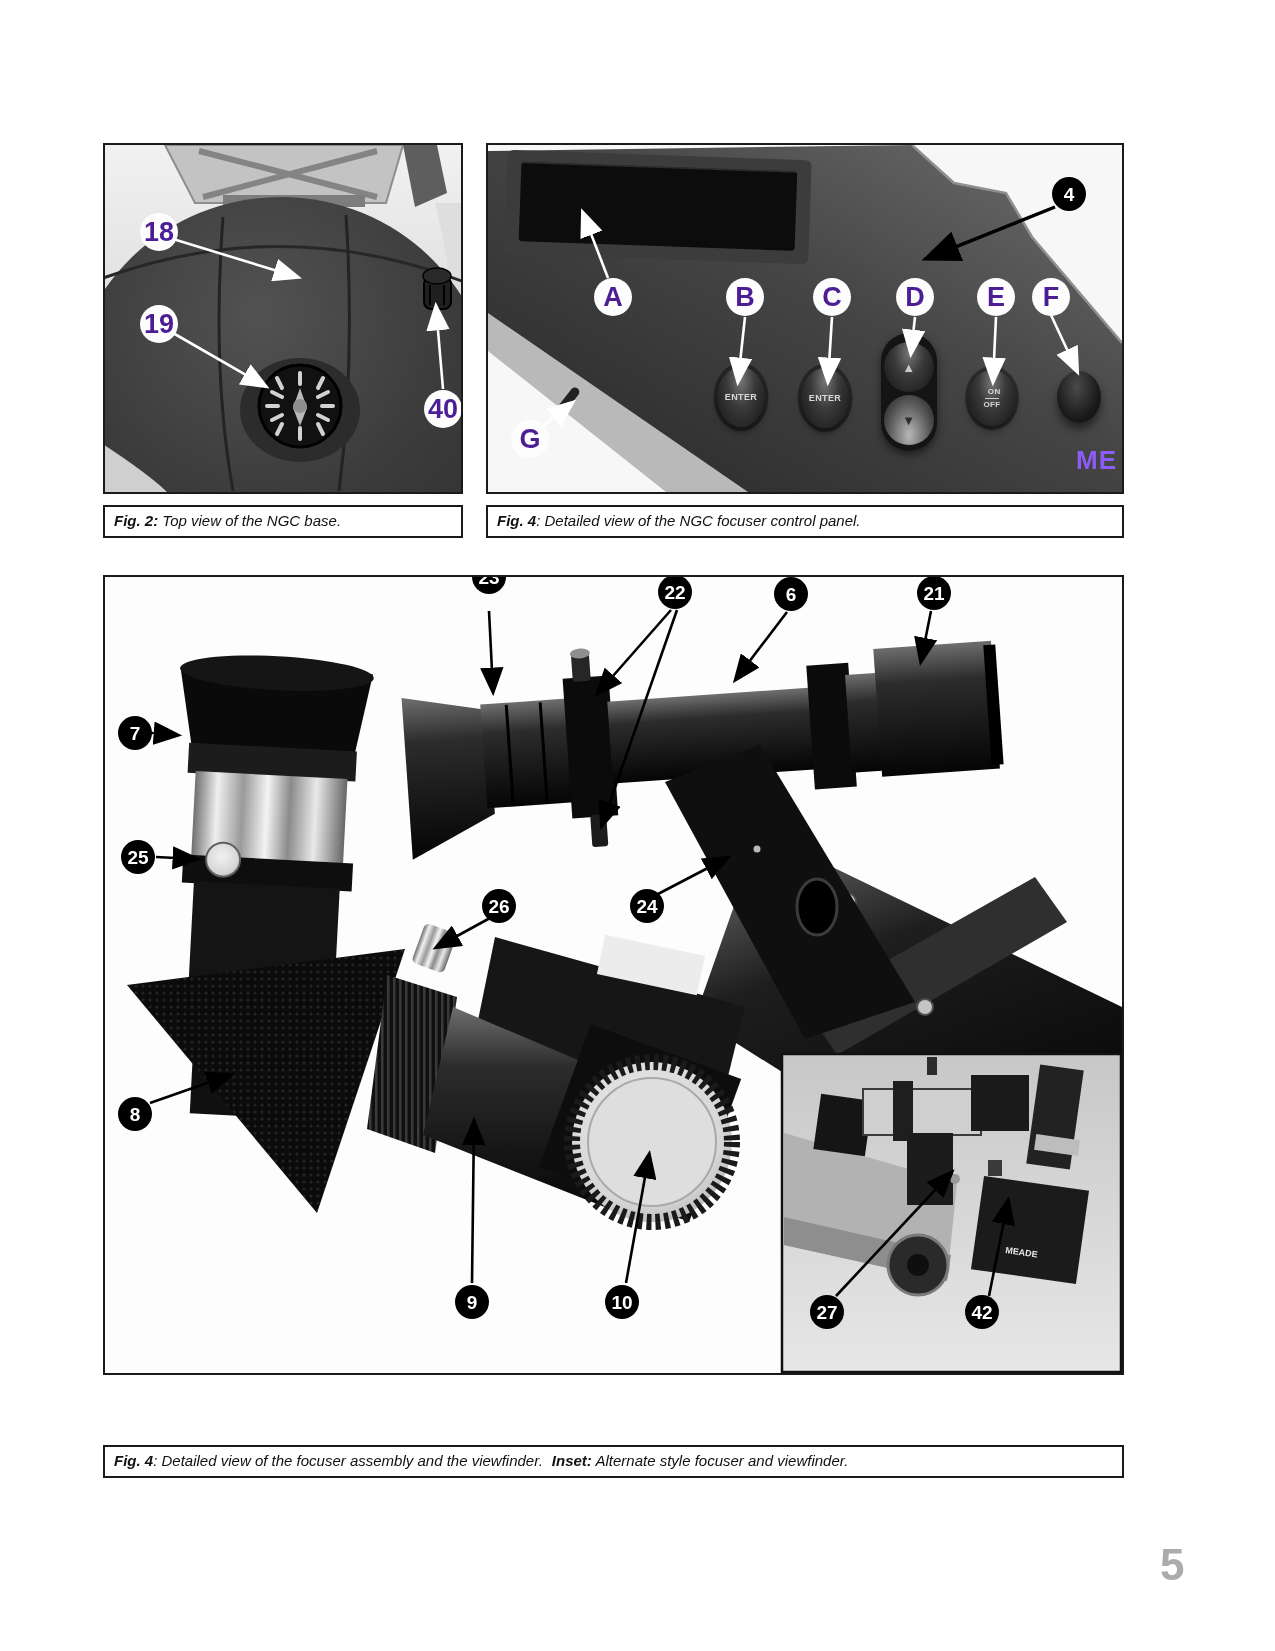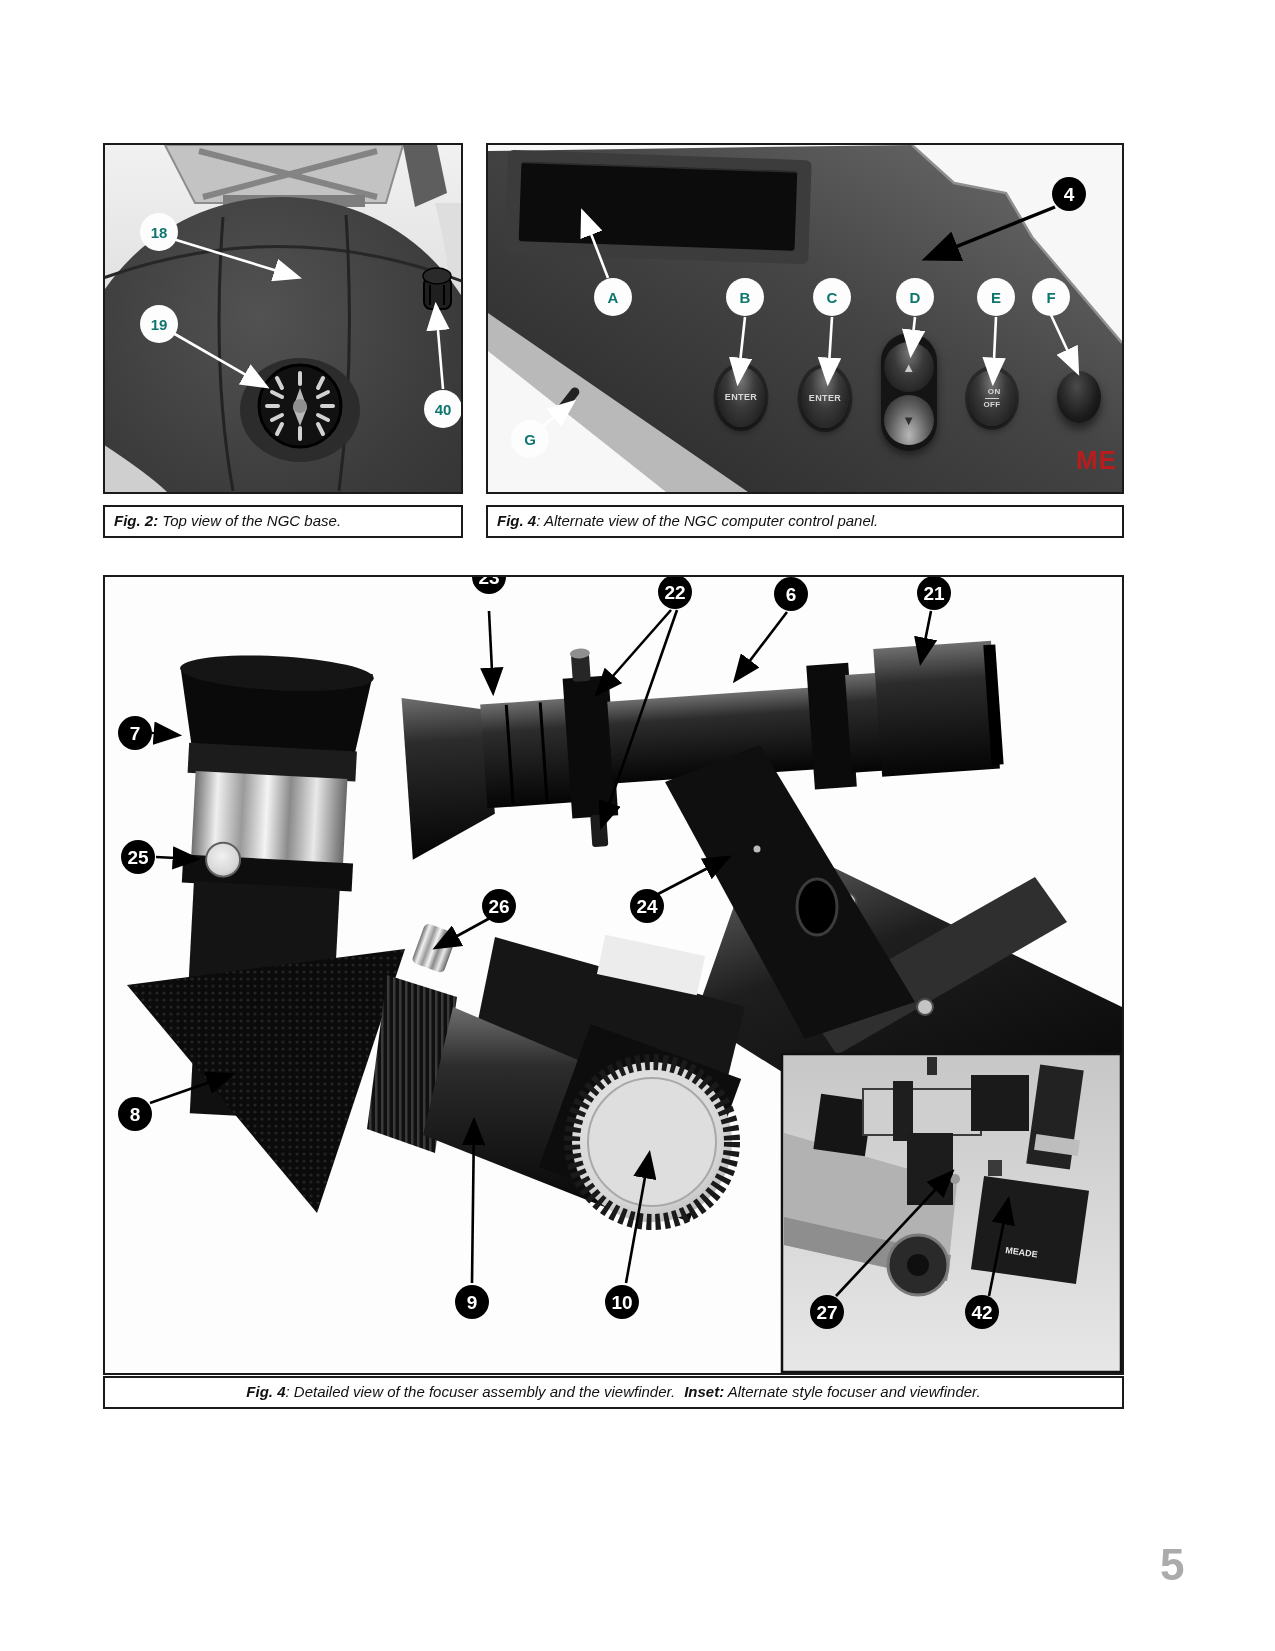--- a/index.html
+++ b/index.html
@@ -5,36 +5,36 @@
   html,body{margin:0;padding:0;background:#888;}
   #page{position:relative;width:1275px;height:1651px;background:#ffffff;margin:0 auto;
         font-family:"Liberation Sans",sans-serif;overflow:hidden;}
   .photo{position:absolute;background:#fff;border:2px solid #1a1a1a;overflow:hidden;box-sizing:border-box;}
   .cap{position:absolute;border:2px solid #1a1a1a;background:#fff;box-sizing:border-box;
        font-style:italic;font-size:15px;color:#111;padding:5px 9px;white-space:nowrap;}
   .cap b{font-weight:bold;font-style:italic;}
   .layer{position:absolute;left:0;top:0;}
   .co{position:absolute;border-radius:50%;display:flex;align-items:center;justify-content:center;
       font-weight:bold;transform:translate(-50%,-50%);line-height:1;z-index:30;}
-  .co.w{width:38px;height:38px;background:#fdfdfd;color:#0f766e;font-size:15px;}
+  .co.w{width:38px;height:38px;background:#fdfdfd;color:#4c1d95;font-size:27px;}
   .co.k{width:34px;height:34px;background:#000;color:#fff;font-size:19px;}
   .btn{position:absolute;border-radius:50%;transform:translate(-50%,-50%);z-index:12;
        background:radial-gradient(ellipse at 50% 22%, #757575 0%, #3a3a3a 42%, #141414 100%);
        display:flex;align-items:center;justify-content:center;color:#d8d8d8;
        font-weight:bold;font-size:9px;letter-spacing:.4px;
        box-shadow:0 0 0 4px rgba(0,0,0,.38), 0 5px 7px rgba(0,0,0,.45);}
   .btn .stack{text-align:right;font-size:8px;line-height:1.2;}
   .btn .stack .rule{border-top:1.5px solid #cfcfcf;margin:1px 2px;}
   .updown{position:absolute;width:56px;height:118px;border-radius:28px;background:#141414;
           transform:translate(-50%,-50%);z-index:11;box-shadow:0 4px 8px rgba(0,0,0,.5);}
   .lcd-recess{position:absolute;left:18px;top:10px;width:304px;height:104px;background:#3c3c3c;
           border-radius:6px;transform:rotate(2deg);z-index:5;}
   .lcd{position:absolute;left:32px;top:21px;width:276px;height:78px;background:#0c0c0c;
        border-radius:3px;transform:rotate(2deg);z-index:6;border-top:2px solid #2c2c2c;}
-  .brand{position:absolute;color:#b91c1c;font-weight:bold;letter-spacing:1px;z-index:20;}
+  .brand{position:absolute;color:#8b5cf6;font-weight:bold;letter-spacing:1px;z-index:20;}
   #pagenum{position:absolute;left:1160px;top:1540px;color:#ababab;font-weight:bold;font-size:44px;}
   .arrowsvg{position:absolute;left:0;top:0;z-index:25;}
 </style>
 </head>
 <body>
 
 <div id="page">
 
   <div class="photo" style="left:103px;top:143px;width:360px;height:351px;">
     <svg class="layer" width="356" height="347" viewBox="0 0 356 347">
@@ -168,21 +168,21 @@
     <div class="co w" style="left:125px;top:152px;">A</div>
     <div class="co w" style="left:257px;top:152px;">B</div>
     <div class="co w" style="left:344px;top:152px;">C</div>
     <div class="co w" style="left:427px;top:152px;">D</div>
     <div class="co w" style="left:508px;top:152px;">E</div>
     <div class="co w" style="left:563px;top:152px;">F</div>
     <div class="co w" style="left:42px;top:294px;">G</div>
     <div class="co k" style="left:581px;top:49px;">4</div>
   </div>
   <div class="cap" style="left:486px;top:505px;width:638px;height:33px;">
-    <b>Fig. 4</b><span>: Alternate view of the NGC computer control panel.</span>
+    <b>Fig. 4</b><span>: Detailed view of the NGC focuser control panel.</span>
   </div>
 
   <div class="photo" style="left:103px;top:575px;width:1021px;height:800px;">
     <svg class="layer" width="1017" height="796" viewBox="0 0 1017 796">
       <defs>
         <linearGradient id="gTube4" x1="0" y1="0" x2="0" y2="1">
           <stop offset="0" stop-color="#6e6e6e"></stop>
             <stop offset="28%" stop-color="#2c2c2c"></stop>
             <stop offset="1" stop-color="#050505"></stop>
         </linearGradient>
@@ -333,18 +333,18 @@
     <div class="co k" style="left:30px;top:156px;">7</div>
     <div class="co k" style="left:33px;top:280px;">25</div>
     <div class="co k" style="left:394px;top:329px;">26</div>
     <div class="co k" style="left:542px;top:329px;">24</div>
     <div class="co k" style="left:30px;top:537px;">8</div>
     <div class="co k" style="left:367px;top:725px;">9</div>
     <div class="co k" style="left:517px;top:725px;">10</div>
     <div class="co k" style="left:722px;top:735px;">27</div>
     <div class="co k" style="left:877px;top:735px;">42</div>
   </div>
-  <div class="cap" style="left:103px;top:1376px;width:1021px;height:33px;text-align:center;">
+  <div class="cap" style="left:103px;top:1445px;width:1021px;height:33px;">
     <b>Fig. 4</b><span>: Detailed view of the focuser assembly and the viewfinder.</span><b style="margin-left:9px;">Inset:</b><span> Alternate style focuser and viewfinder.</span>
   </div>
 
   <div id="pagenum">5</div>
 </div>
 
 </body></html>

